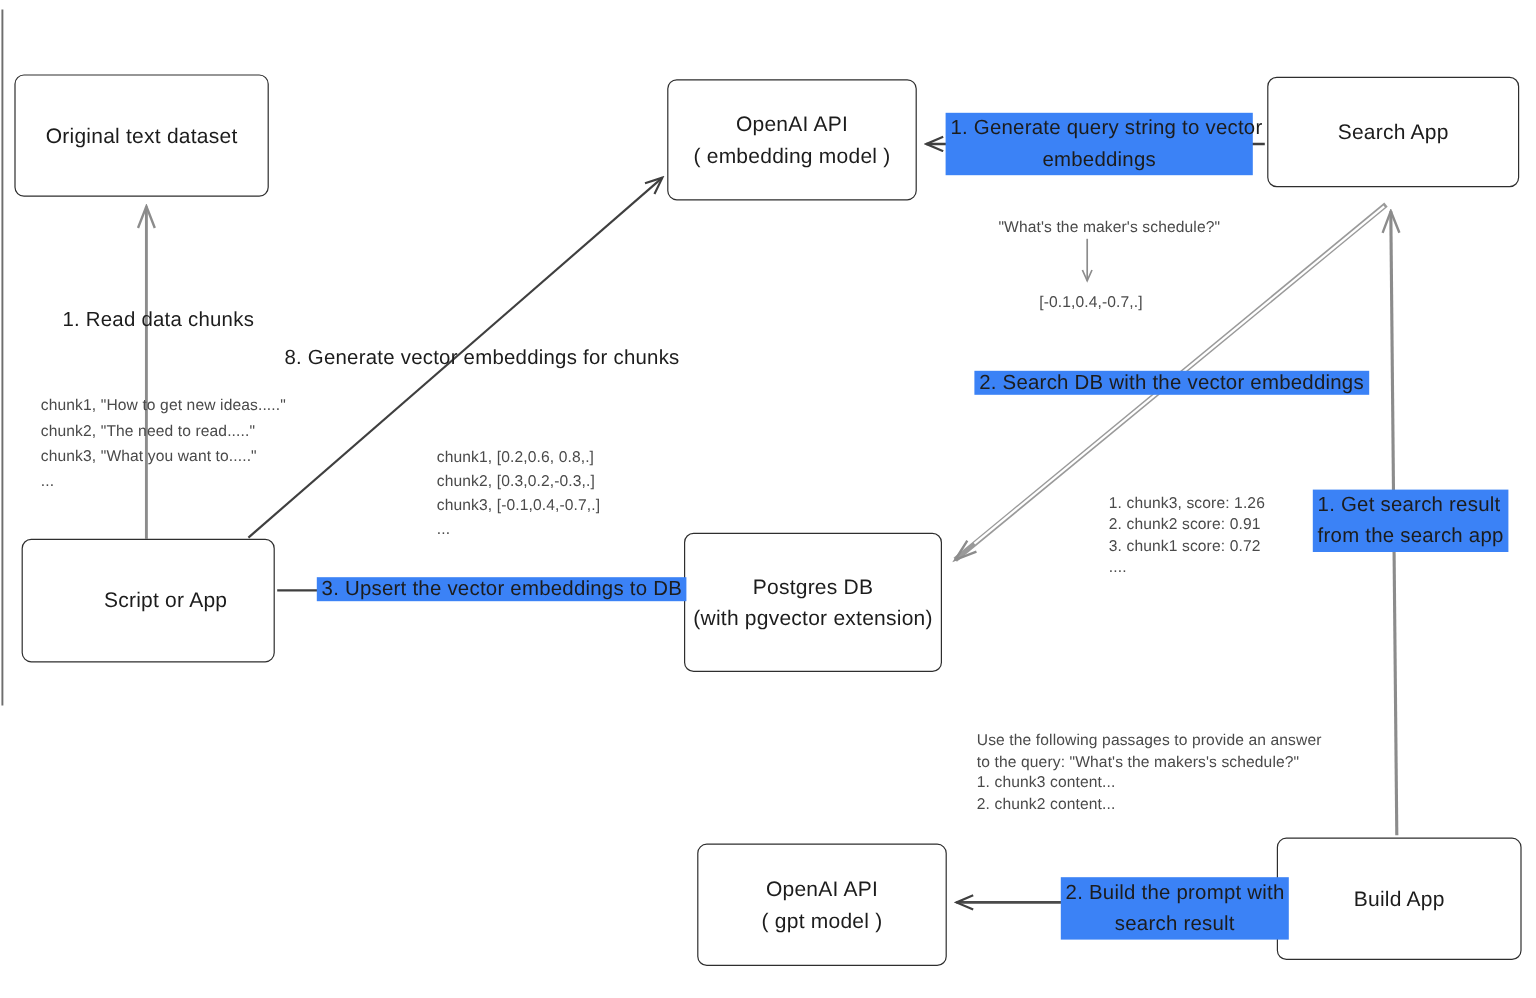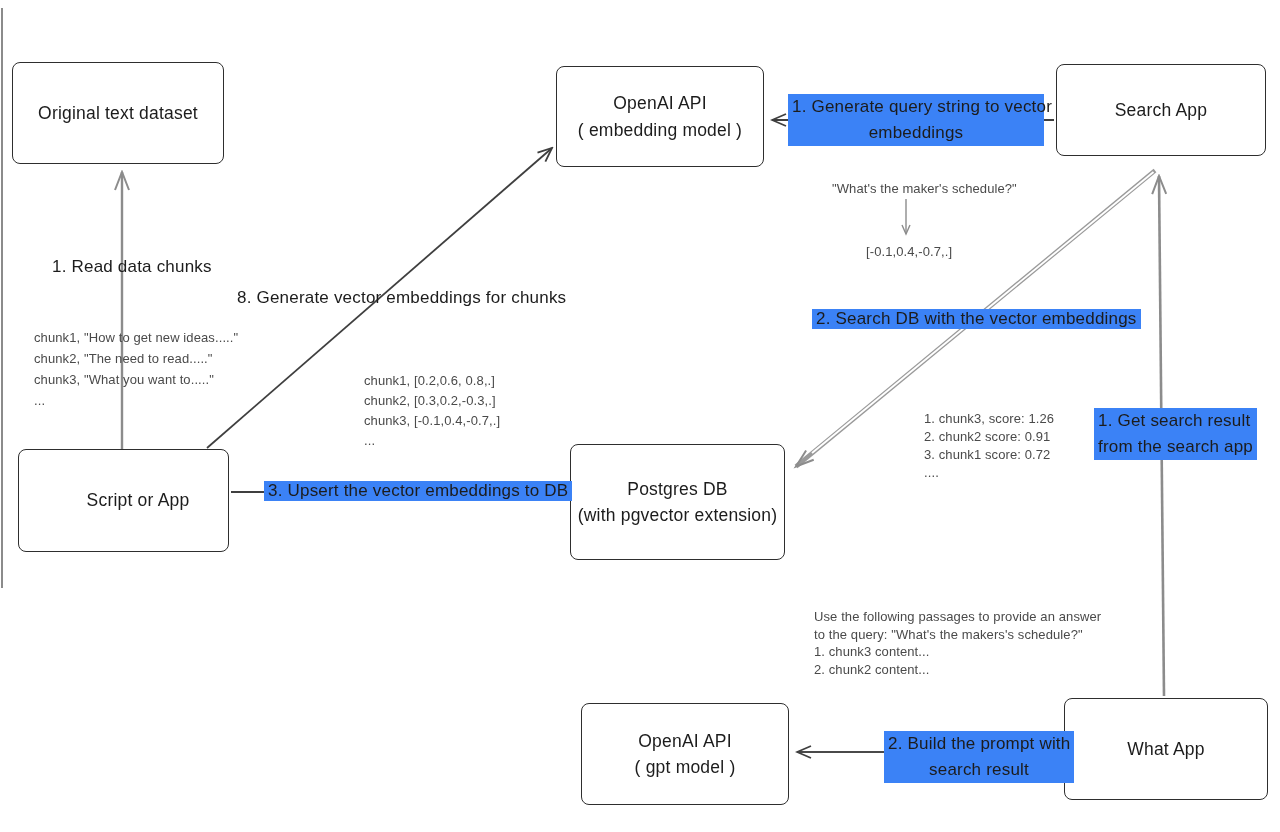--- a/index.html
+++ b/index.html
@@ -90,21 +90,21 @@
     <span>Postgres DB</span>
     <span>(with pgvector extension)</span>
   </div>
 
   <div class="node" style="left:581px;top:703px;width:208px;height:102px;">
     <span>OpenAI API</span>
     <span>( gpt model )</span>
   </div>
 
   <div class="node" style="left:1064px;top:698px;width:204px;height:102px;">
-    <span>What App</span>
+    <span>Build App</span>
   </div>
 
   <div class="elabel" style="left:52px;top:257px;">1. Read data chunks</div>
 
   <div class="elabel" style="left:237px;top:288px;">8. Generate vector embeddings for chunks</div>
 
   <div class="elabel bg" style="left:264px;top:481px;">3. Upsert the vector embeddings to DB</div>
 
   <div class="elabel bg center lh26" style="left:788px;top:94px;width:248px;">
     <span class="ln">1. Generate query string to vector</span>

